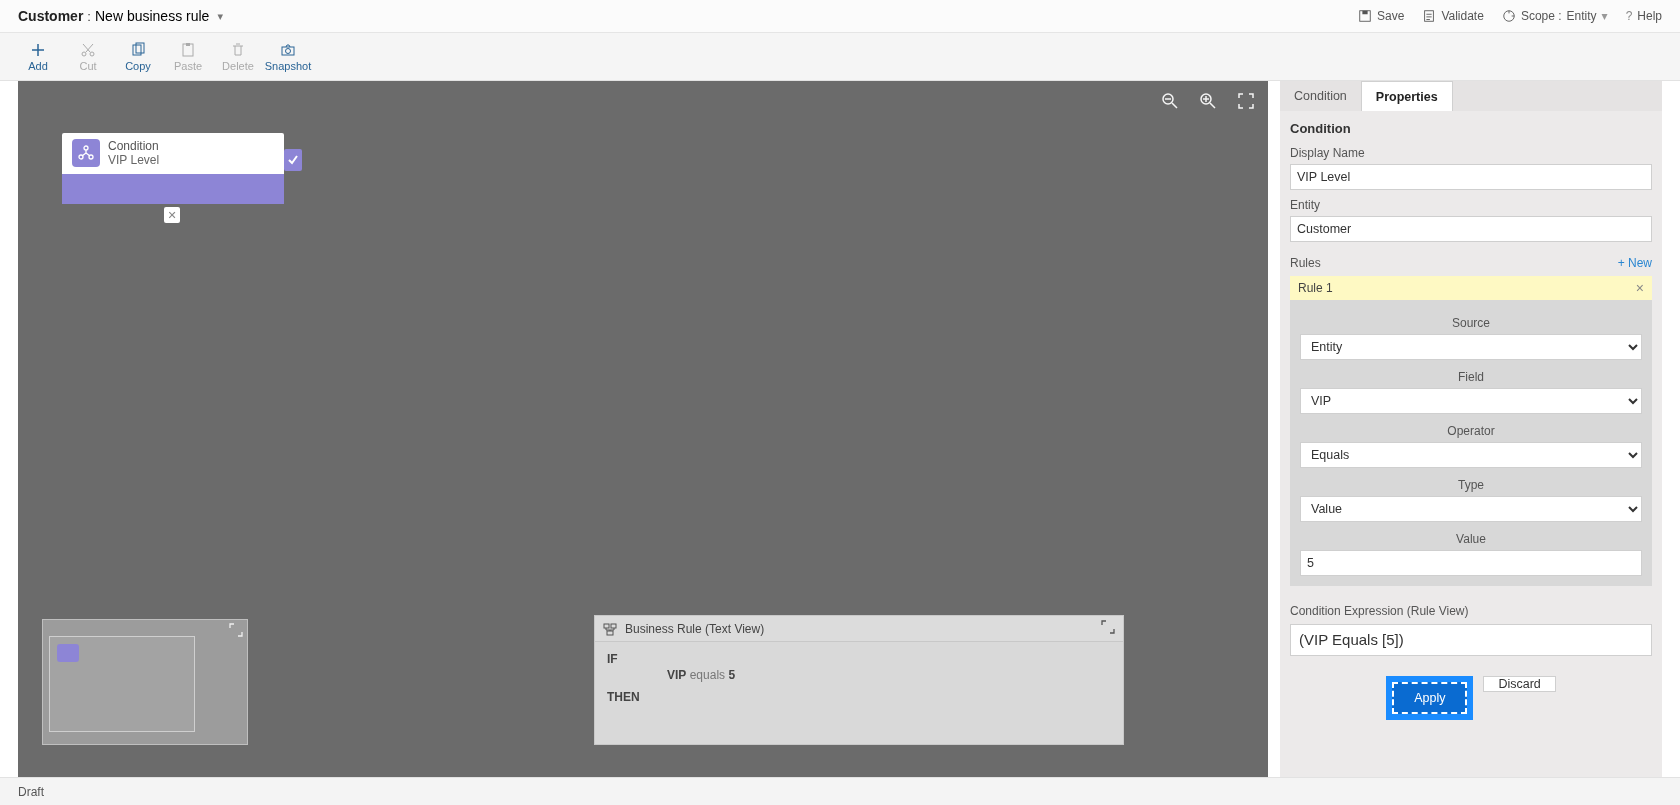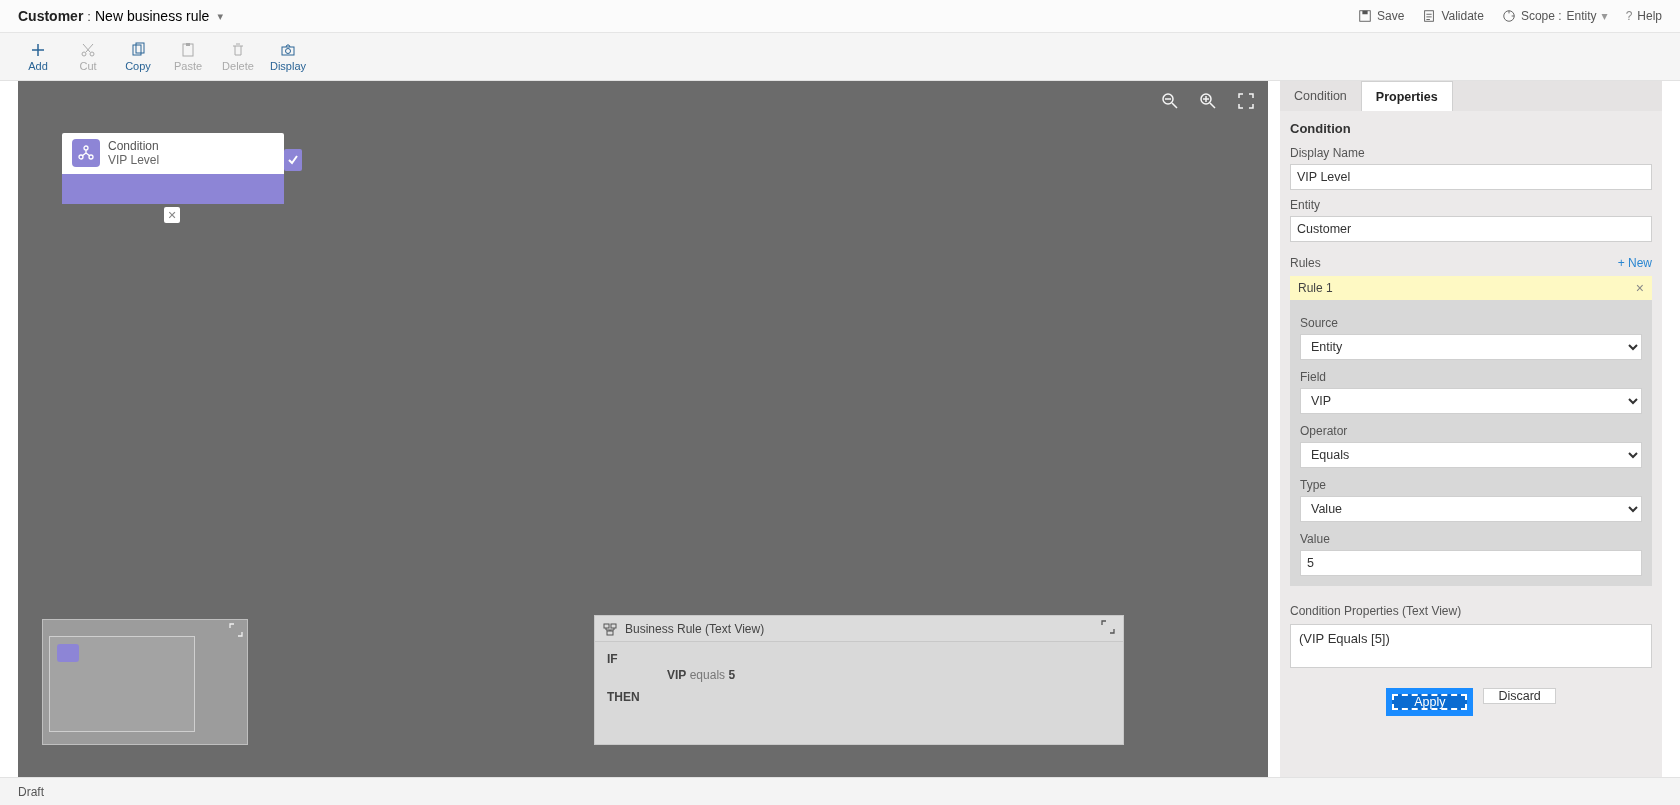--- a/index.html
+++ b/index.html
@@ -247,31 +247,31 @@
     padding-bottom:10px;
   }
   .rule-head{
     height:24px; display:flex; align-items:center; justify-content:space-between;
     padding:0 8px;
     background:#fef9c3;
     font-size:12px; color:#444;
   }
   .rule-head .rx{ color:#888; cursor:pointer; font-size:14px;}
   .rule-inner{ padding:6px 10px 0 10px; }
-  .rule-inner .fld-label{ margin-top:10px; }
+  .rule-inner .fld-label{ margin-top:10px;text-align:center; }
 
   .expr-label{ color:#555; margin-top:18px; font-size:12px;}
   .expr-box{
     margin-top:6px;
     width:100%;
-    height:44px;
+    height:32px;
     border:1px solid #cfcfcf;
     background:#fff;
     padding:6px 8px;
-    font-size:13px; color:#333;
+    font-size:15px; color:#333;
   }
 
   .btn-row{
     display:flex; gap:10px;
     justify-content:center;
     padding:20px 0;
   }
   .btn{
     height:16px; min-width:60px; padding:0 14px;
     border:1px solid #cfcfcf;
@@ -281,21 +281,21 @@
   }
   .btn-apply-wrap{
     padding:6px;
     background:#1a8cff;
     display:inline-block;
   }
   .btn-apply{
     background:#0a6bd1;
     color:#fff;
     border:2px dashed #ffffff;
-    height:16px; padding:0 20px;
+    height:32px; padding:0 20px;
   }
 
   
   .statusbar{
     position:absolute;
     left:0; right:0; bottom:0;
     height:28px;
     background:#f4f4f4;
     border-top:1px solid #e2e2e2;
     display:flex; align-items:center;
@@ -378,21 +378,21 @@
         <path d="M3 4h10M5 4v9h6V4M6 2h4" fill="none" stroke="#aaa"></path>
       </svg>
     <span>Delete</span>
   </div>
   <div class="tool active">
     <svg viewBox="0 0 16 16">
         <rect x="2" y="5" width="12" height="8" fill="none" stroke="#2a6496"></rect>
         <circle cx="8" cy="9" r="2.5" fill="none" stroke="#2a6496"></circle>
         <path d="M6 5l1-2h2l1 2" fill="none" stroke="#2a6496"></path>
       </svg>
-    <span>Display</span>
+    <span>Snapshot</span>
   </div>
 </div>
 
 <div class="workspace">
 
   <div class="canvas-wrap">
 
     <div class="canvas-controls">
       <div class="cc">
         <svg viewBox="0 0 18 18">
@@ -510,21 +510,21 @@
           <select class="sel"><option>Equals</option></select>
 
           <div class="fld-label">Type</div>
           <select class="sel"><option>Value</option></select>
 
           <div class="fld-label">Value</div>
           <input class="text-input" value="5" style="">
         </div>
       </div>
 
-      <div class="expr-label">Condition Properties (Text View)</div>
+      <div class="expr-label">Condition Expression (Rule View)</div>
       <div class="expr-box">(VIP Equals [5])</div>
 
       <div class="btn-row">
         <span class="btn-apply-wrap">
           <button class="btn btn-apply">Apply</button>
         </span>
         <button class="btn">Discard</button>
       </div>
     </div>
   </div>

